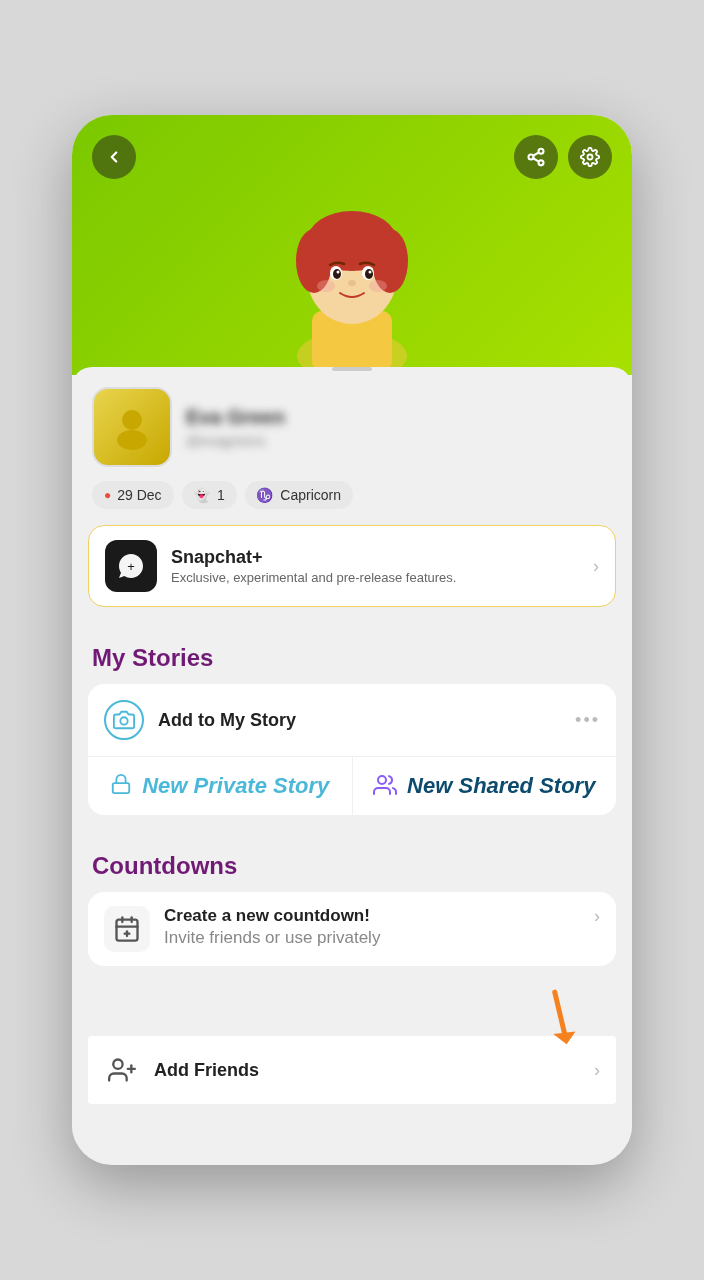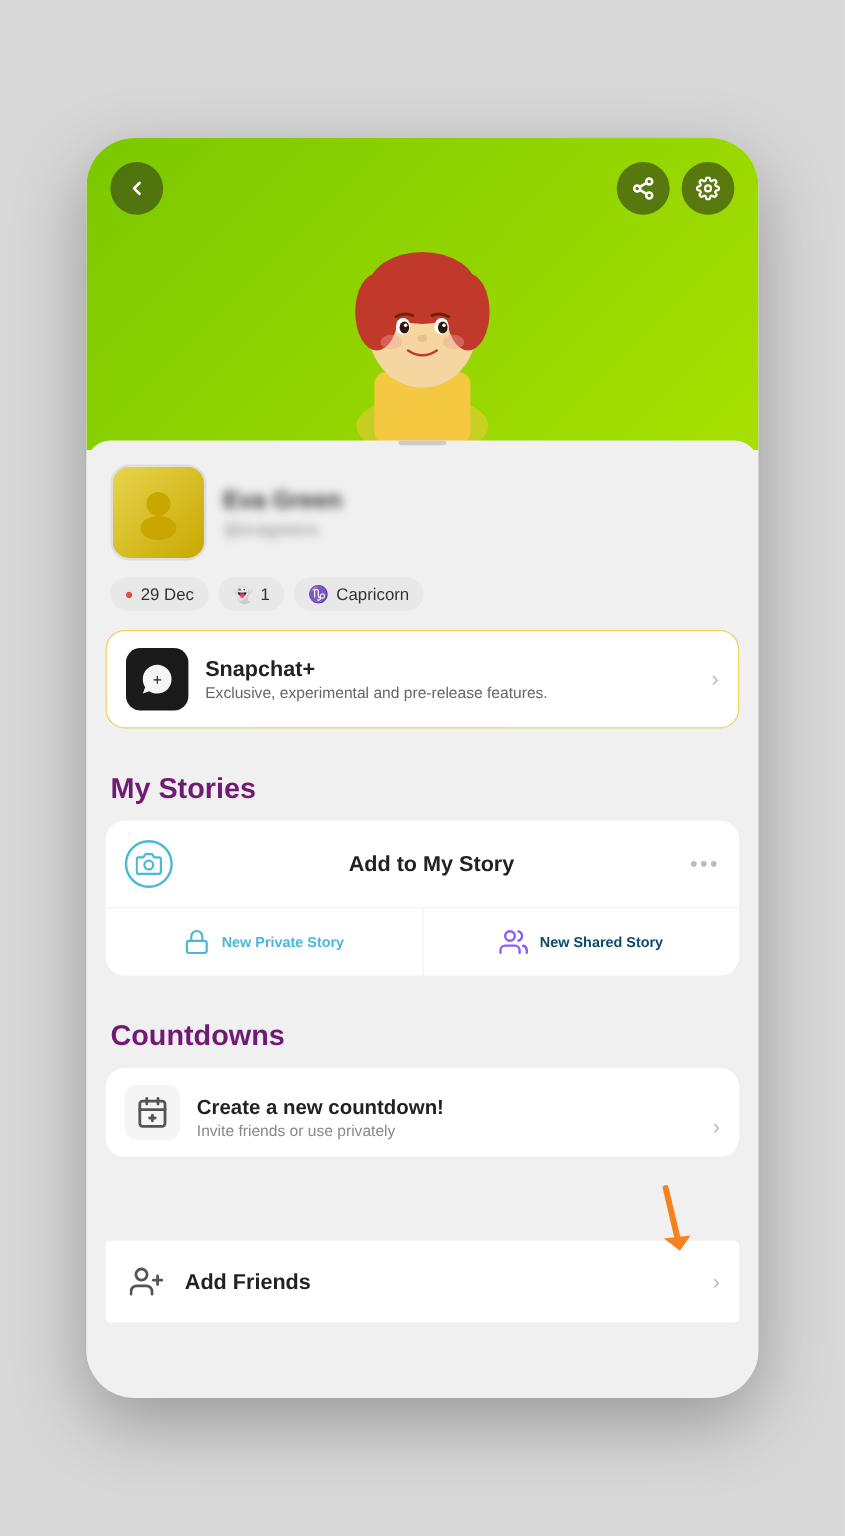--- a/index.html
+++ b/index.html
@@ -192,74 +192,74 @@
       display: flex;
       align-items: center;
       justify-content: center;
       flex-shrink: 0;
     }
     .add-story-label {
       flex: 1;
       font-size: 18px;
       font-weight: 600;
       color: #222;
-      text-align: center;
     }
     .three-dots {
       color: #bbb;
       font-size: 18px;
       letter-spacing: 2px;
     }
     
     .story-actions {
       display: flex;
     }
     .story-action-btn {
       flex: 1;
       display: flex;
-      align-items: center;
+      align-items: flex-start;
       justify-content: center;
       gap: 10px;
       padding: 16px 12px;
       cursor: pointer;
-      font-size: 12px;
+      font-size: 22px;
       font-weight: 600;
+      font-style: italic;
     }
     .story-action-btn:first-child {
       border-right: 1px solid #f0f0f0;
       color: #4ab8d8;
     }
     .story-action-btn:last-child {
       color: #0c4a6e;
     }
     
     .countdown-card {
       margin: 0 16px 20px;
       background: white;
       border-radius: 16px;
       padding: 14px 16px;
       display: flex;
-      align-items: flex-end;
+      align-items: flex-start;
       gap: 14px;
       cursor: pointer;
     }
     .countdown-icon {
       width: 46px;
       height: 46px;
       background: #f5f5f5;
       border-radius: 10px;
       display: flex;
       align-items: center;
       justify-content: center;
       flex-shrink: 0;
       font-size: 22px;
     }
     .countdown-text { flex: 1; }
     .countdown-title { font-size: 17px; font-weight: 700; color: #222; }
-    .countdown-desc { font-size: 13px; color: #888; margin-top: 2px; }
+    .countdown-desc { font-size: 17px; color: #888; margin-top: 2px; }
     
     .orange-arrow-container {
       position: relative;
       height: 50px;
       display: flex;
       justify-content: flex-end;
       padding-right: 40px;
     }
     
     .friends-card {

